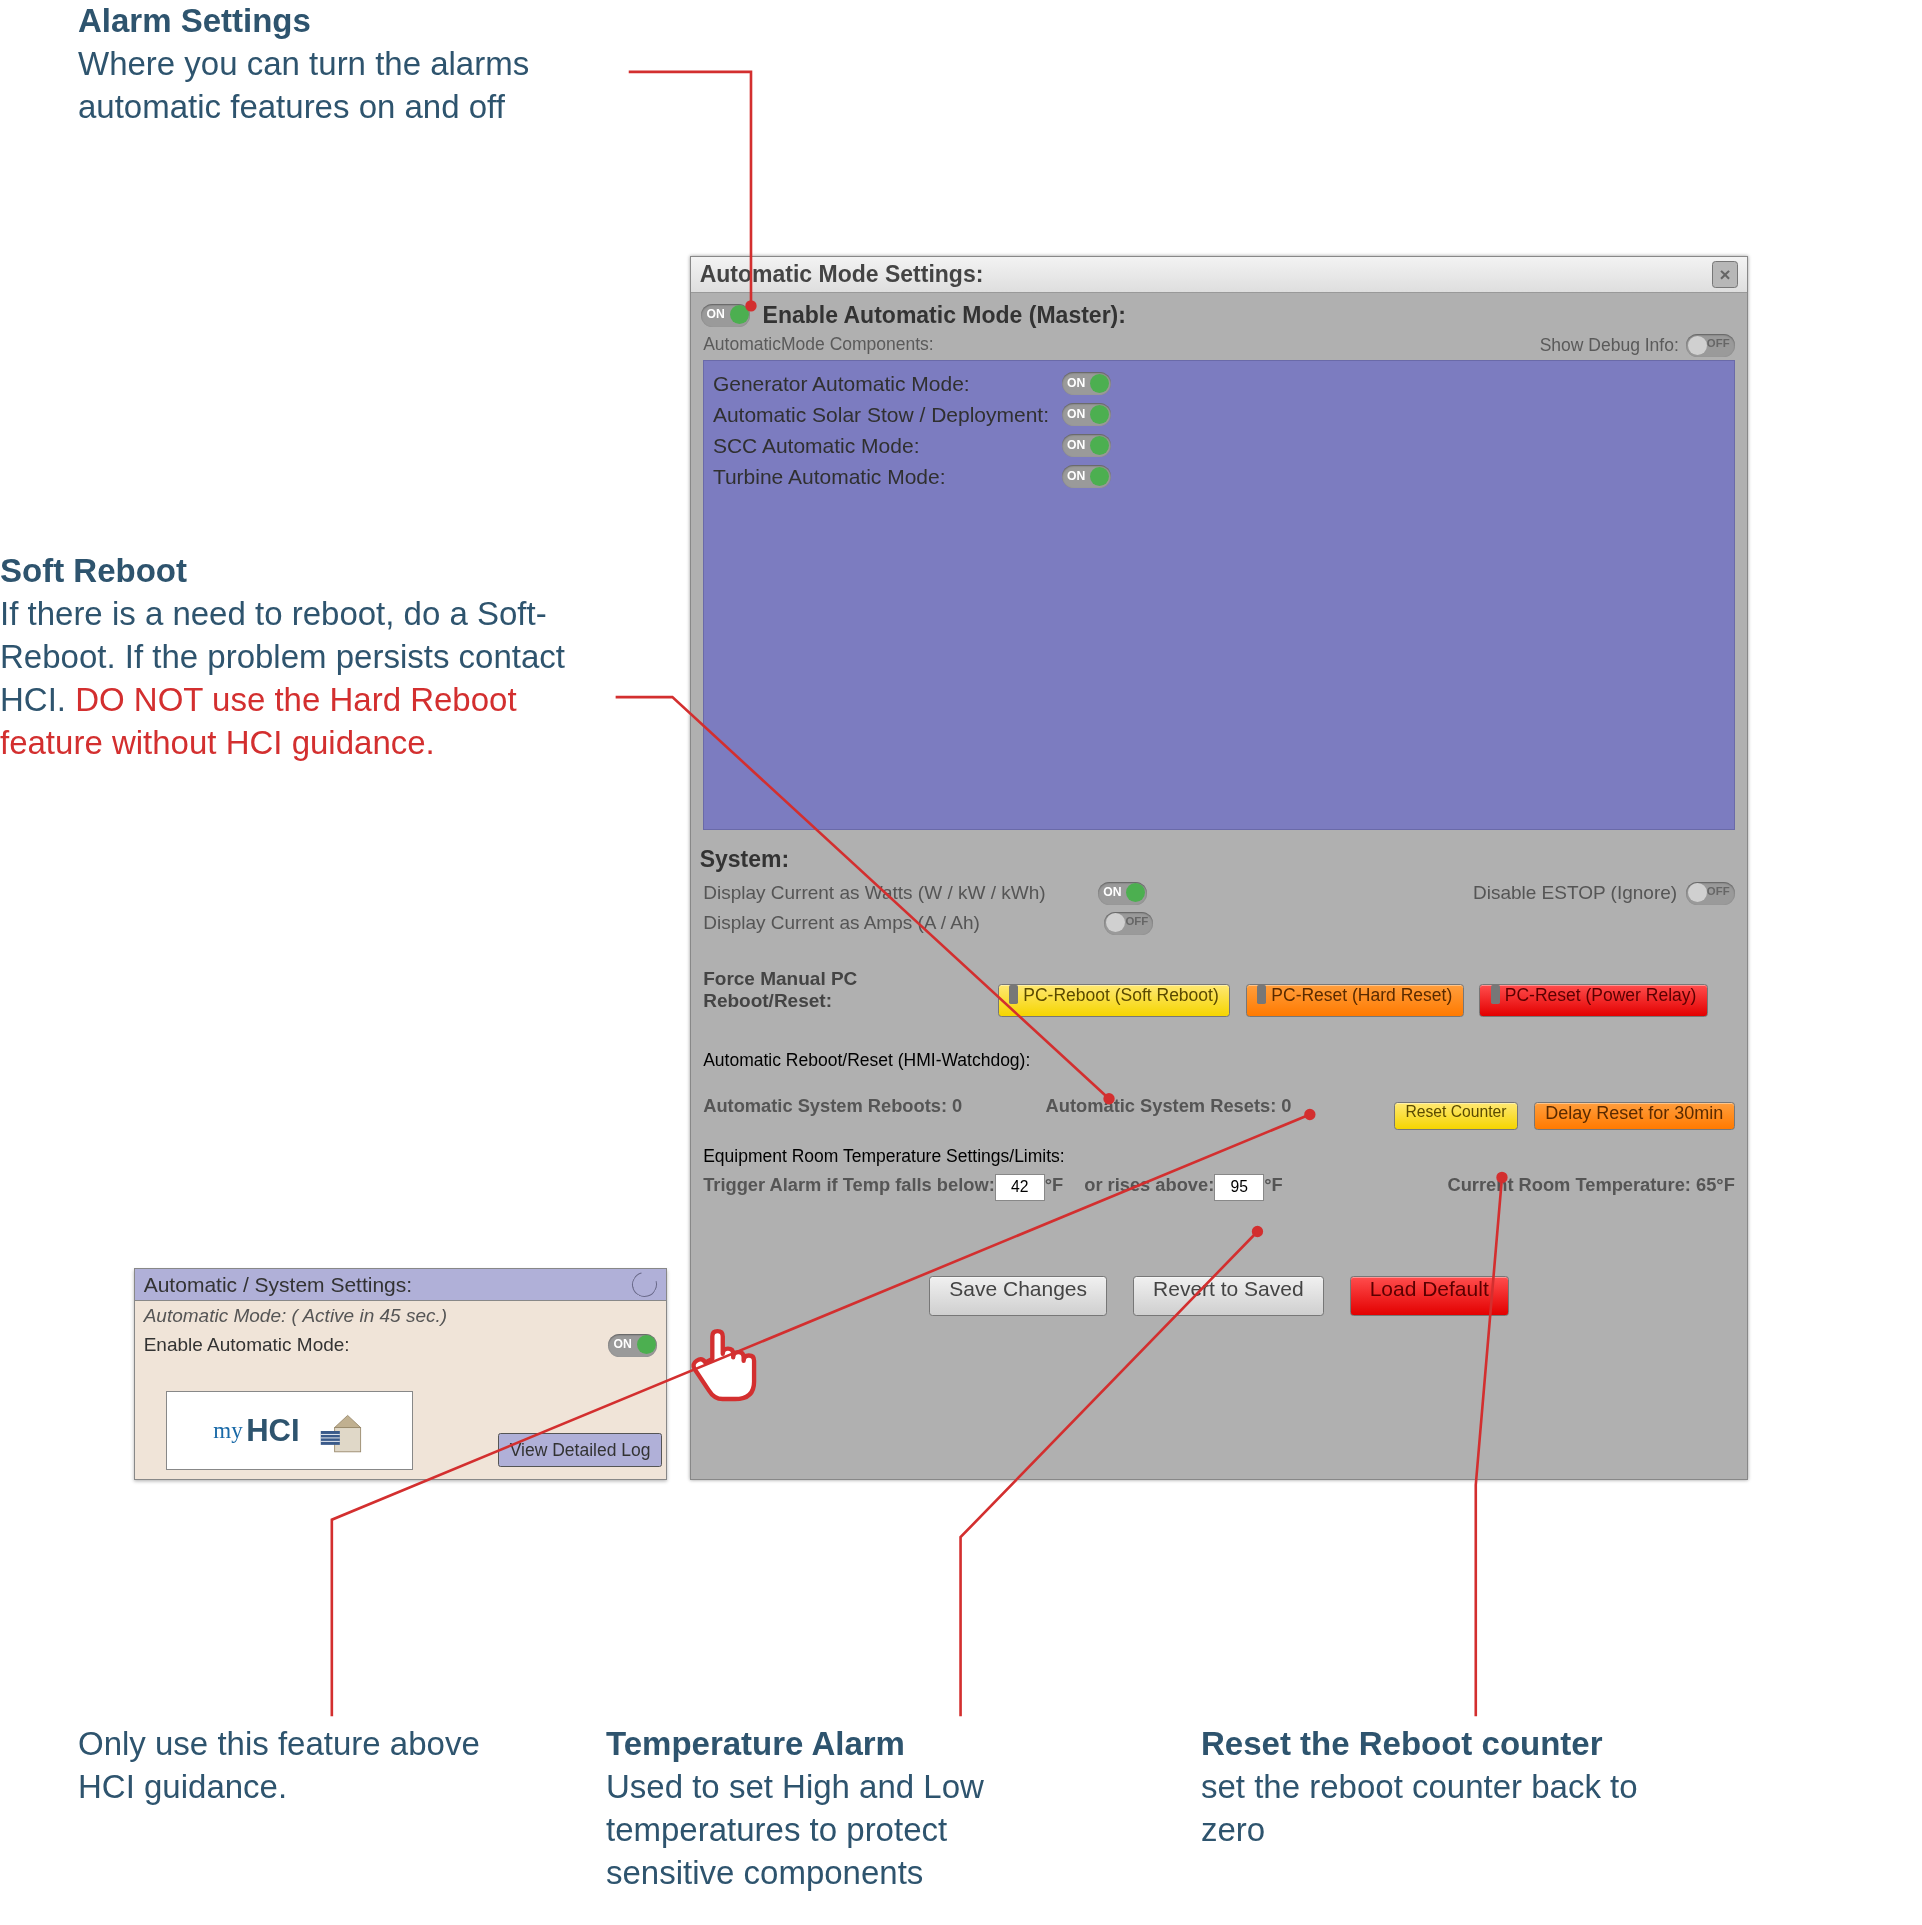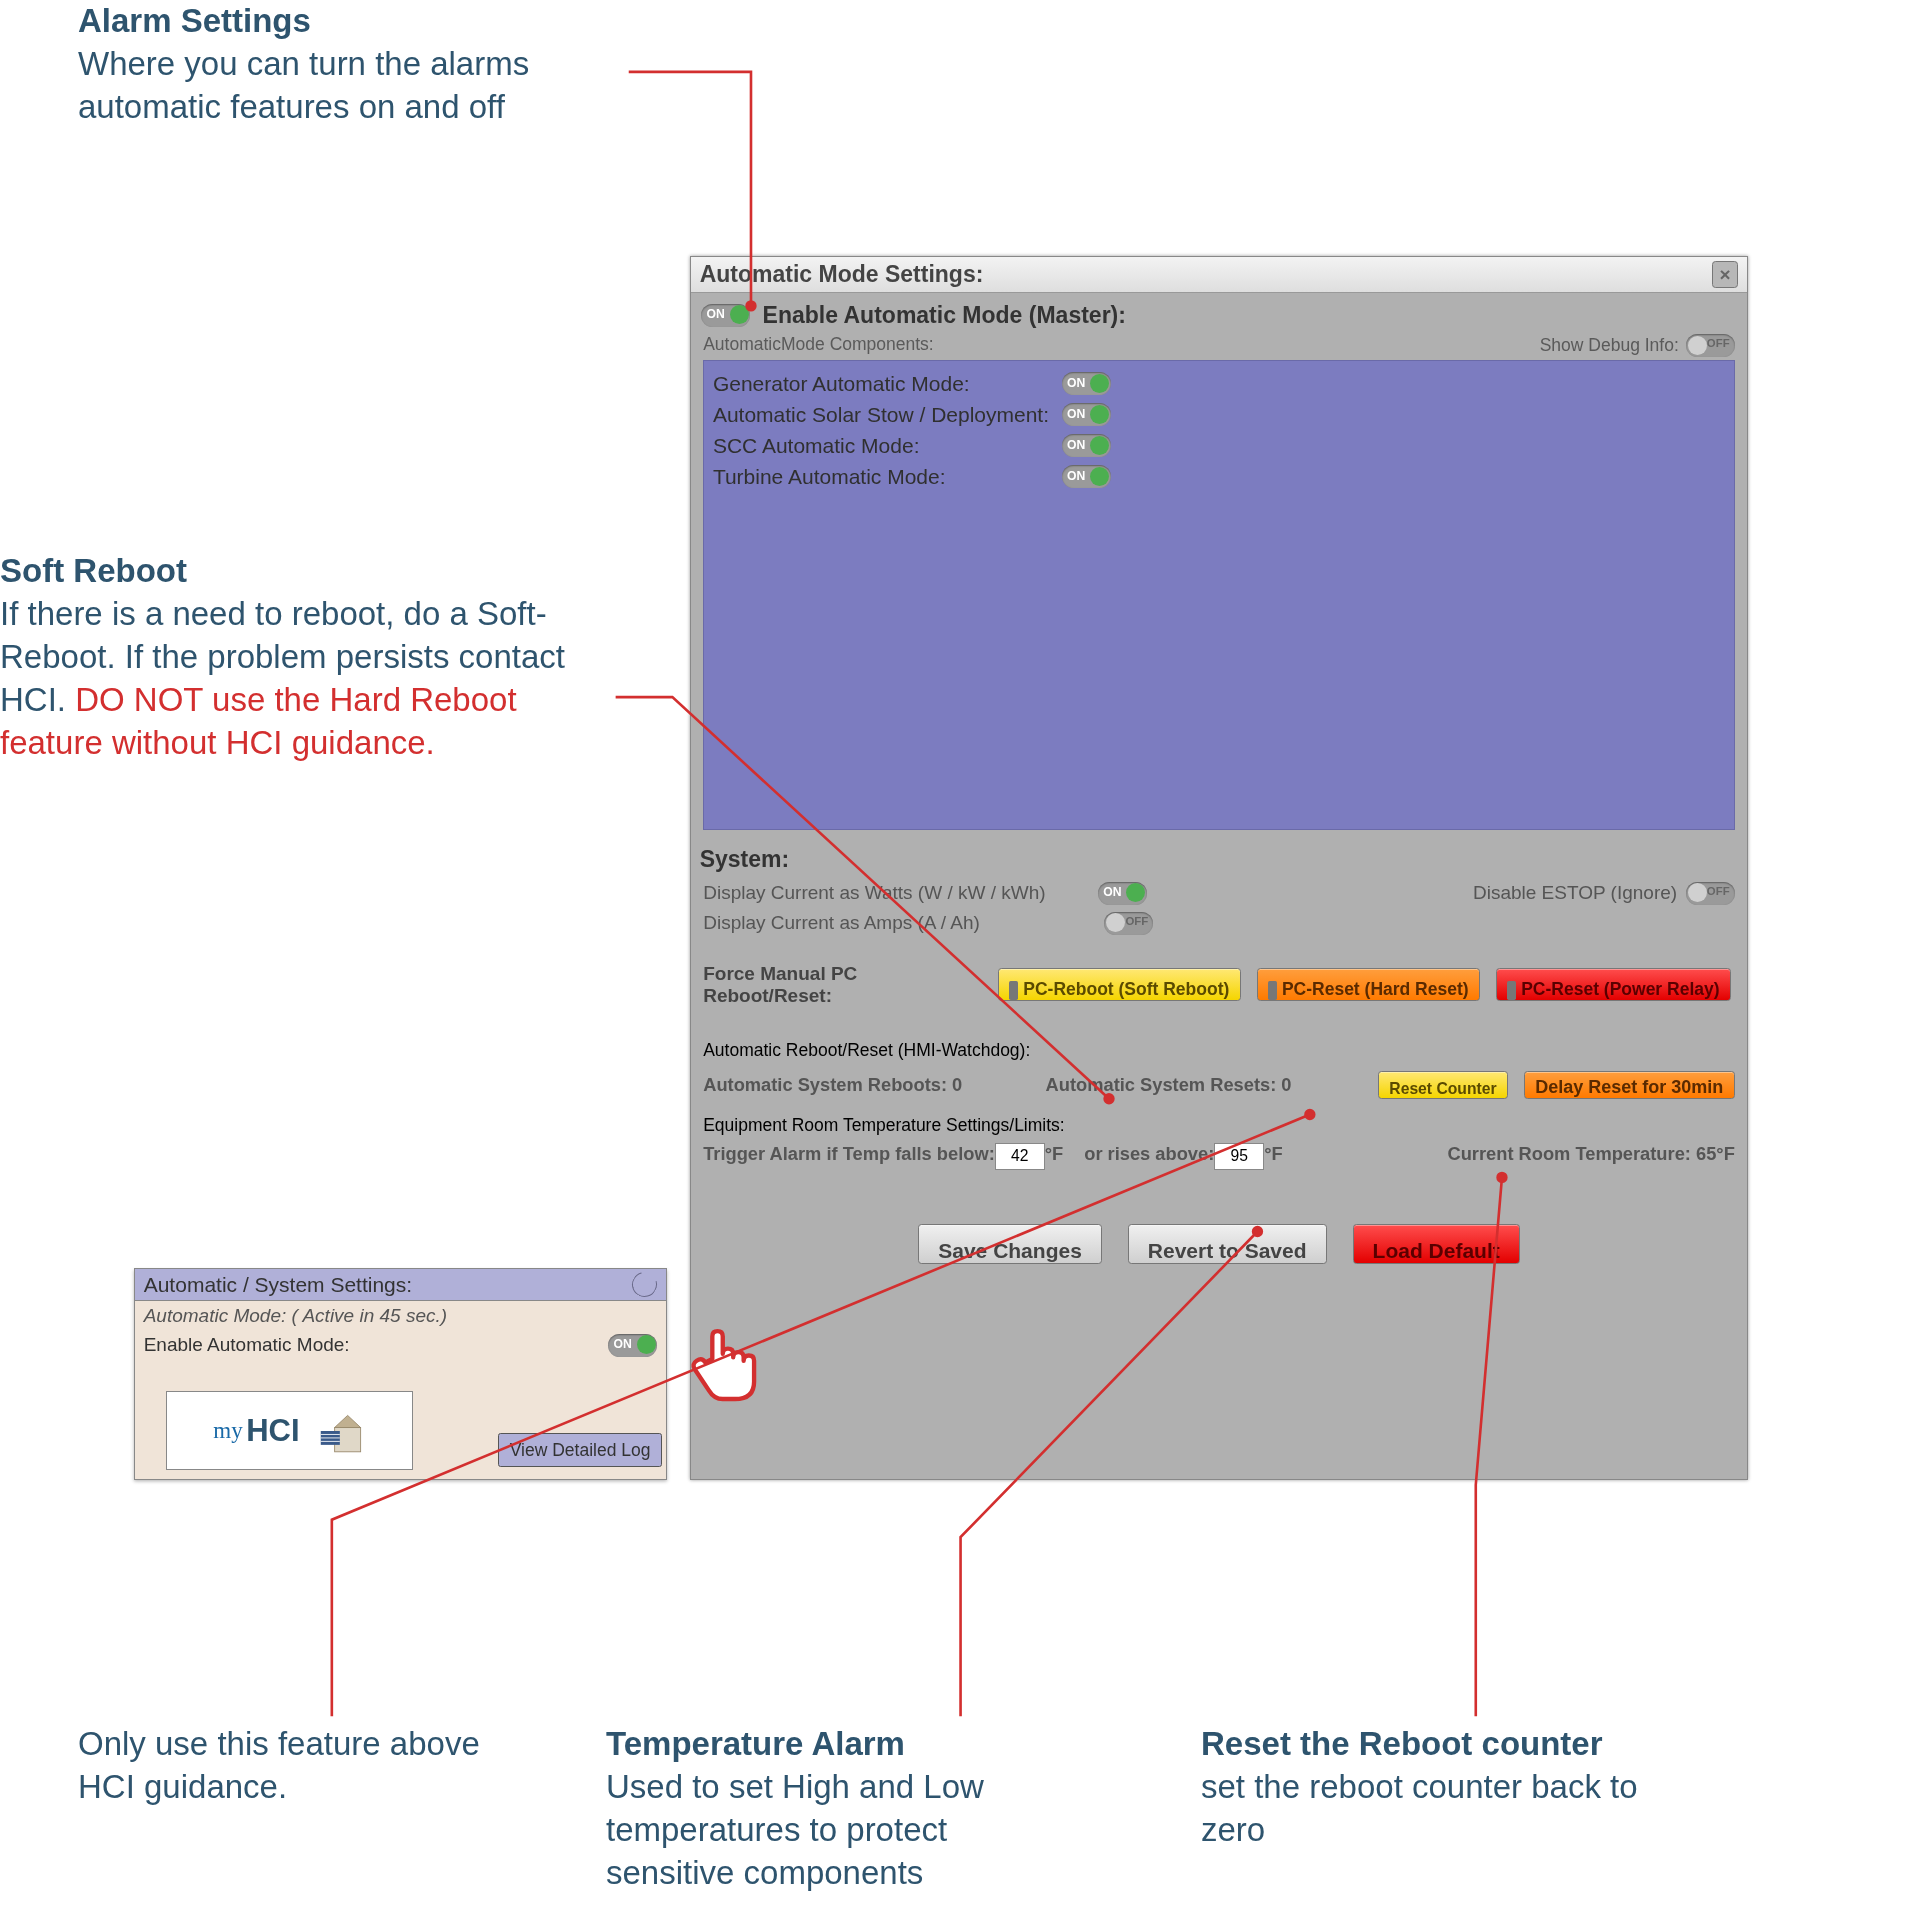--- a/index.html
+++ b/index.html
@@ -115,23 +115,24 @@
   }
 
   .forceRow{
     display:flex;align-items:center;
     padding:0 12.2px 8.7px 12.2px;gap:15.7px;
     font-size:19px;font-weight:700;color:#444;
   }
   .forceRow .lbl{flex:0 0 279px;}
   .btn{
     height:31px;border:0.9px solid #777;border-radius:3.5px;
-    display:inline-flex;align-items:flex-end;justify-content:center;
-    font-size:17.5px;font-weight:700;padding:0 10.5px;
+    display:inline-flex;align-items:flex-start;justify-content:center;
+    font-size:17.5px;font-weight:400;padding:0 10.5px;
     box-shadow:inset 0 0.9px 0 rgba(255,255,255,.4);
+    margin-top:21px;
   }
   .btn.yellow{background:linear-gradient(#ffe873,#f5d500);color:#5a4a00;}
   .btn.orange{background:linear-gradient(#ff9e3d,#ff7a00);color:#5a2a00;}
   .btn.red   {background:linear-gradient(#ff4d4d,#e30000);color:#5a0000;}
   .btn.grey  {background:linear-gradient(#f0f0f0,#cfcfcf);color:#444;}
   .indicator{
     width:8.7px;height:19px;background:#777;margin-right:5.2px;border-radius:1.7px;
   }
 
   .countRow{

